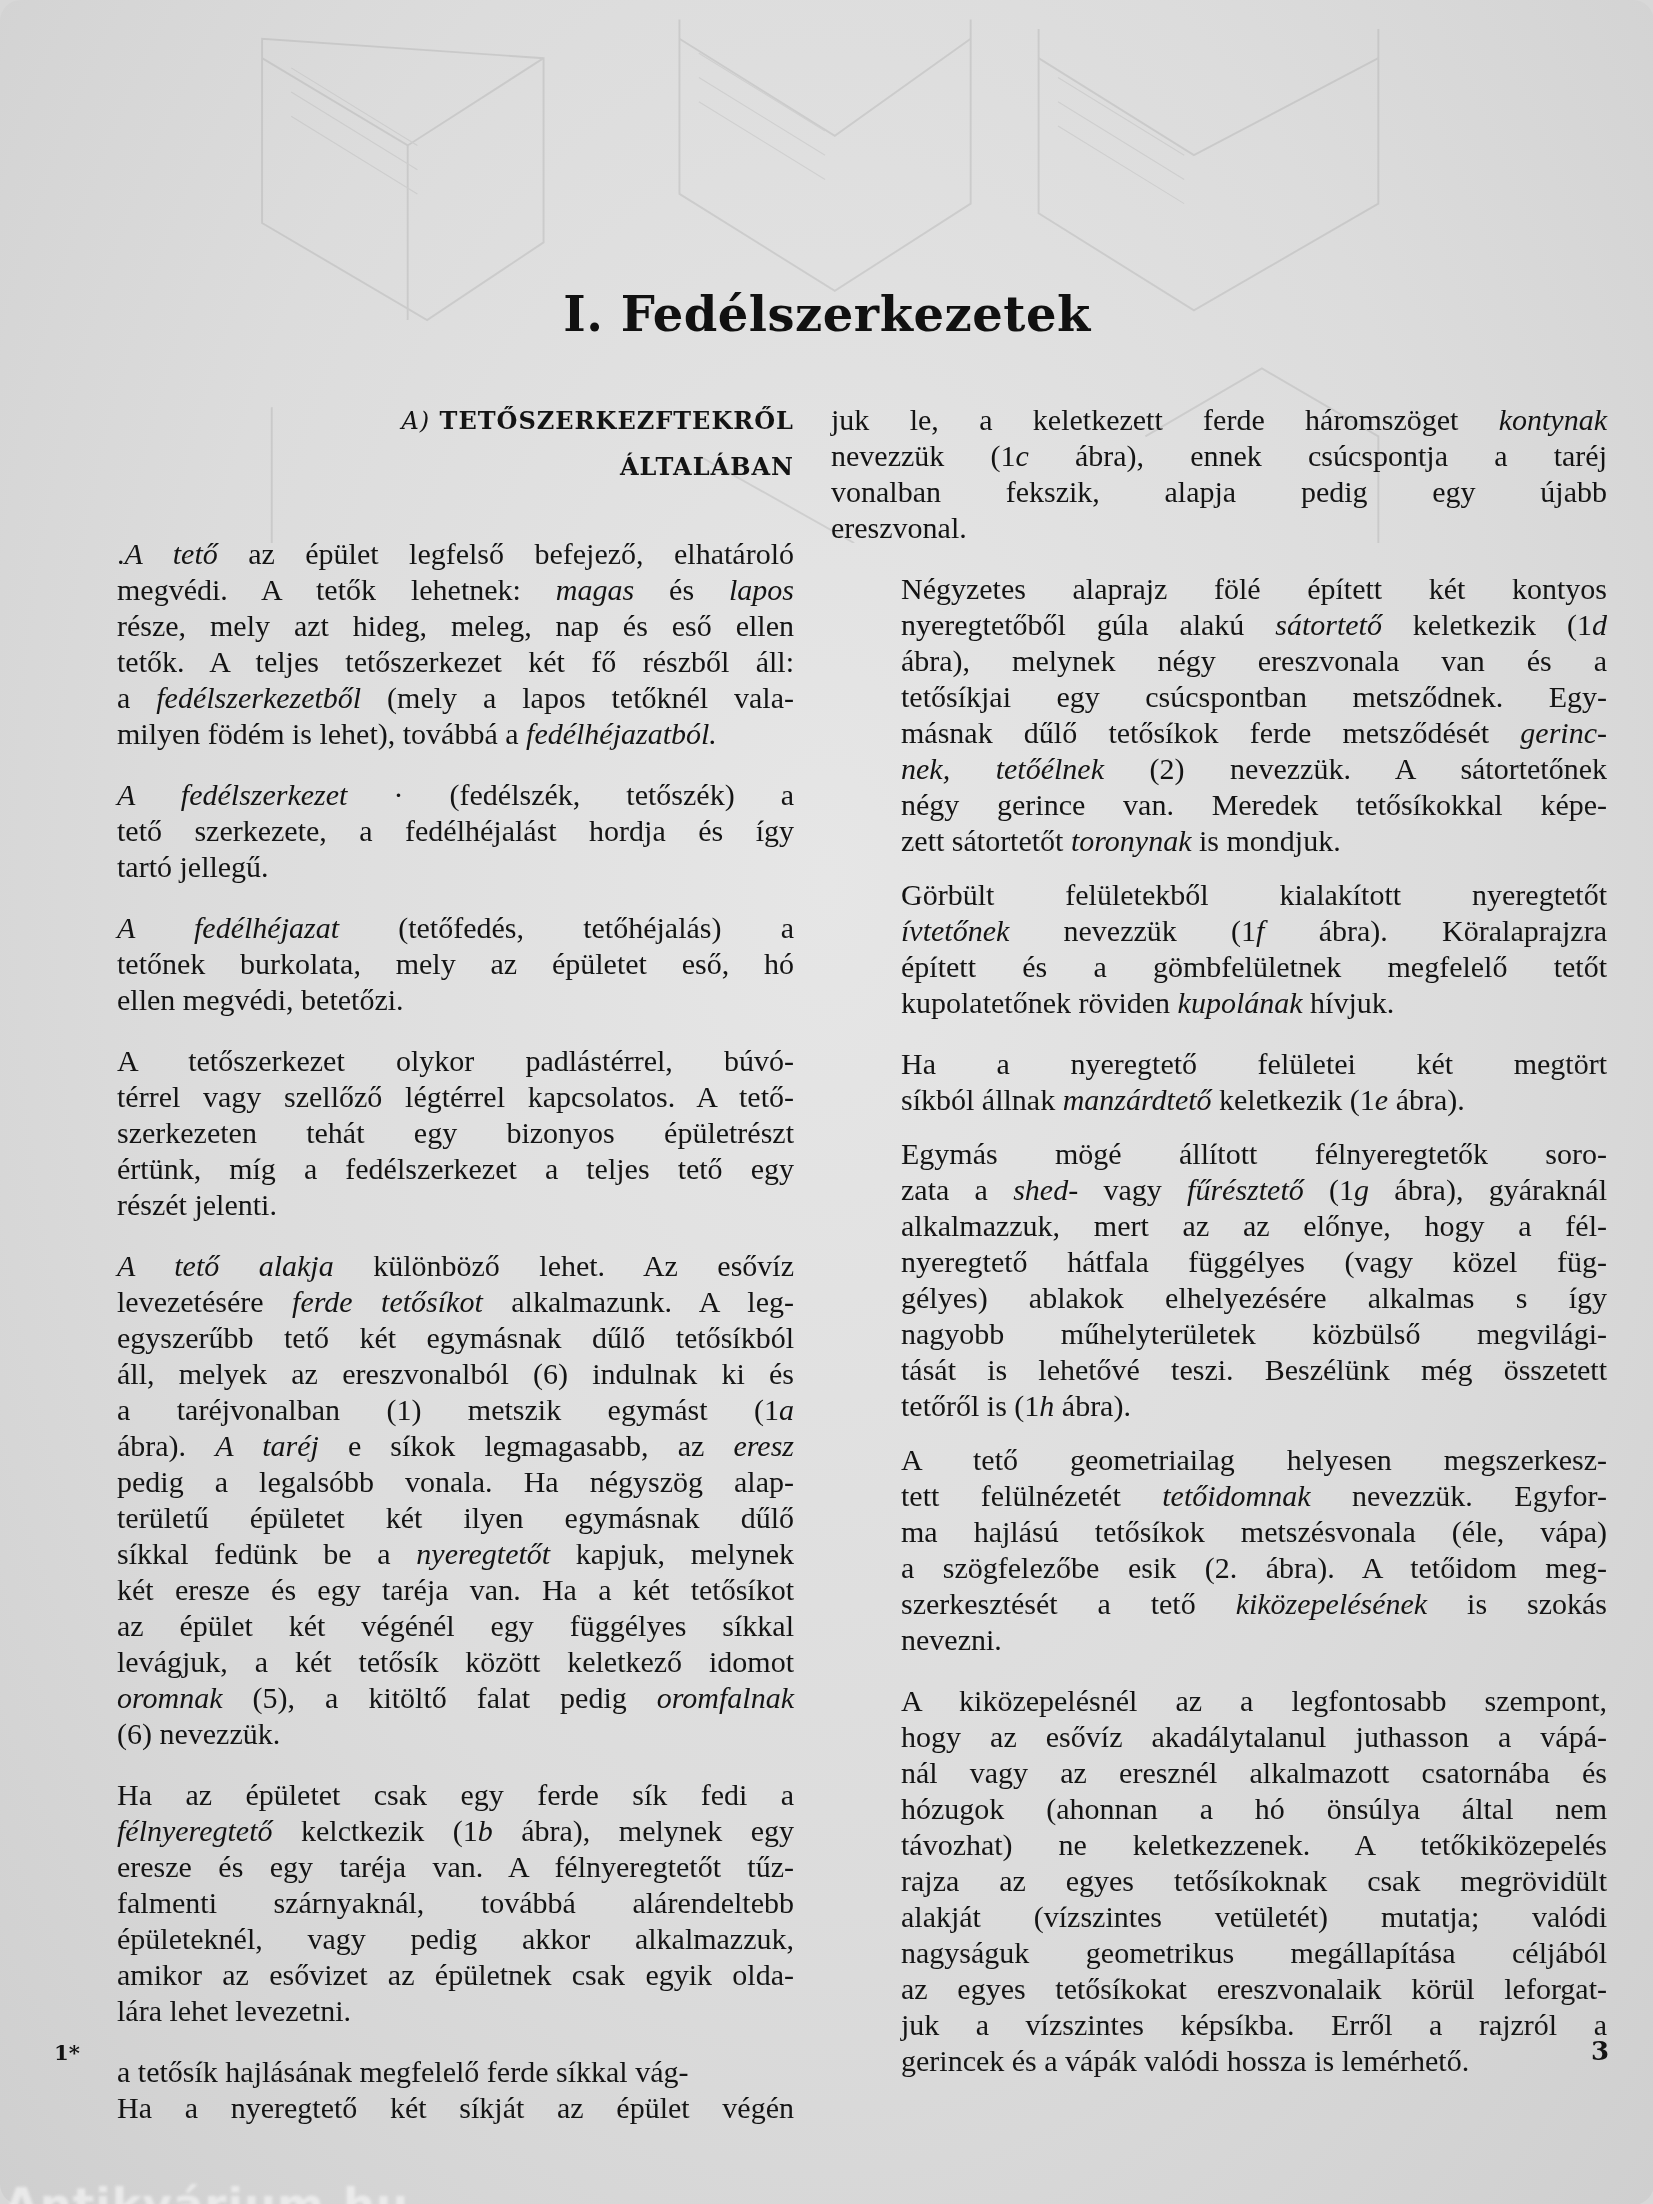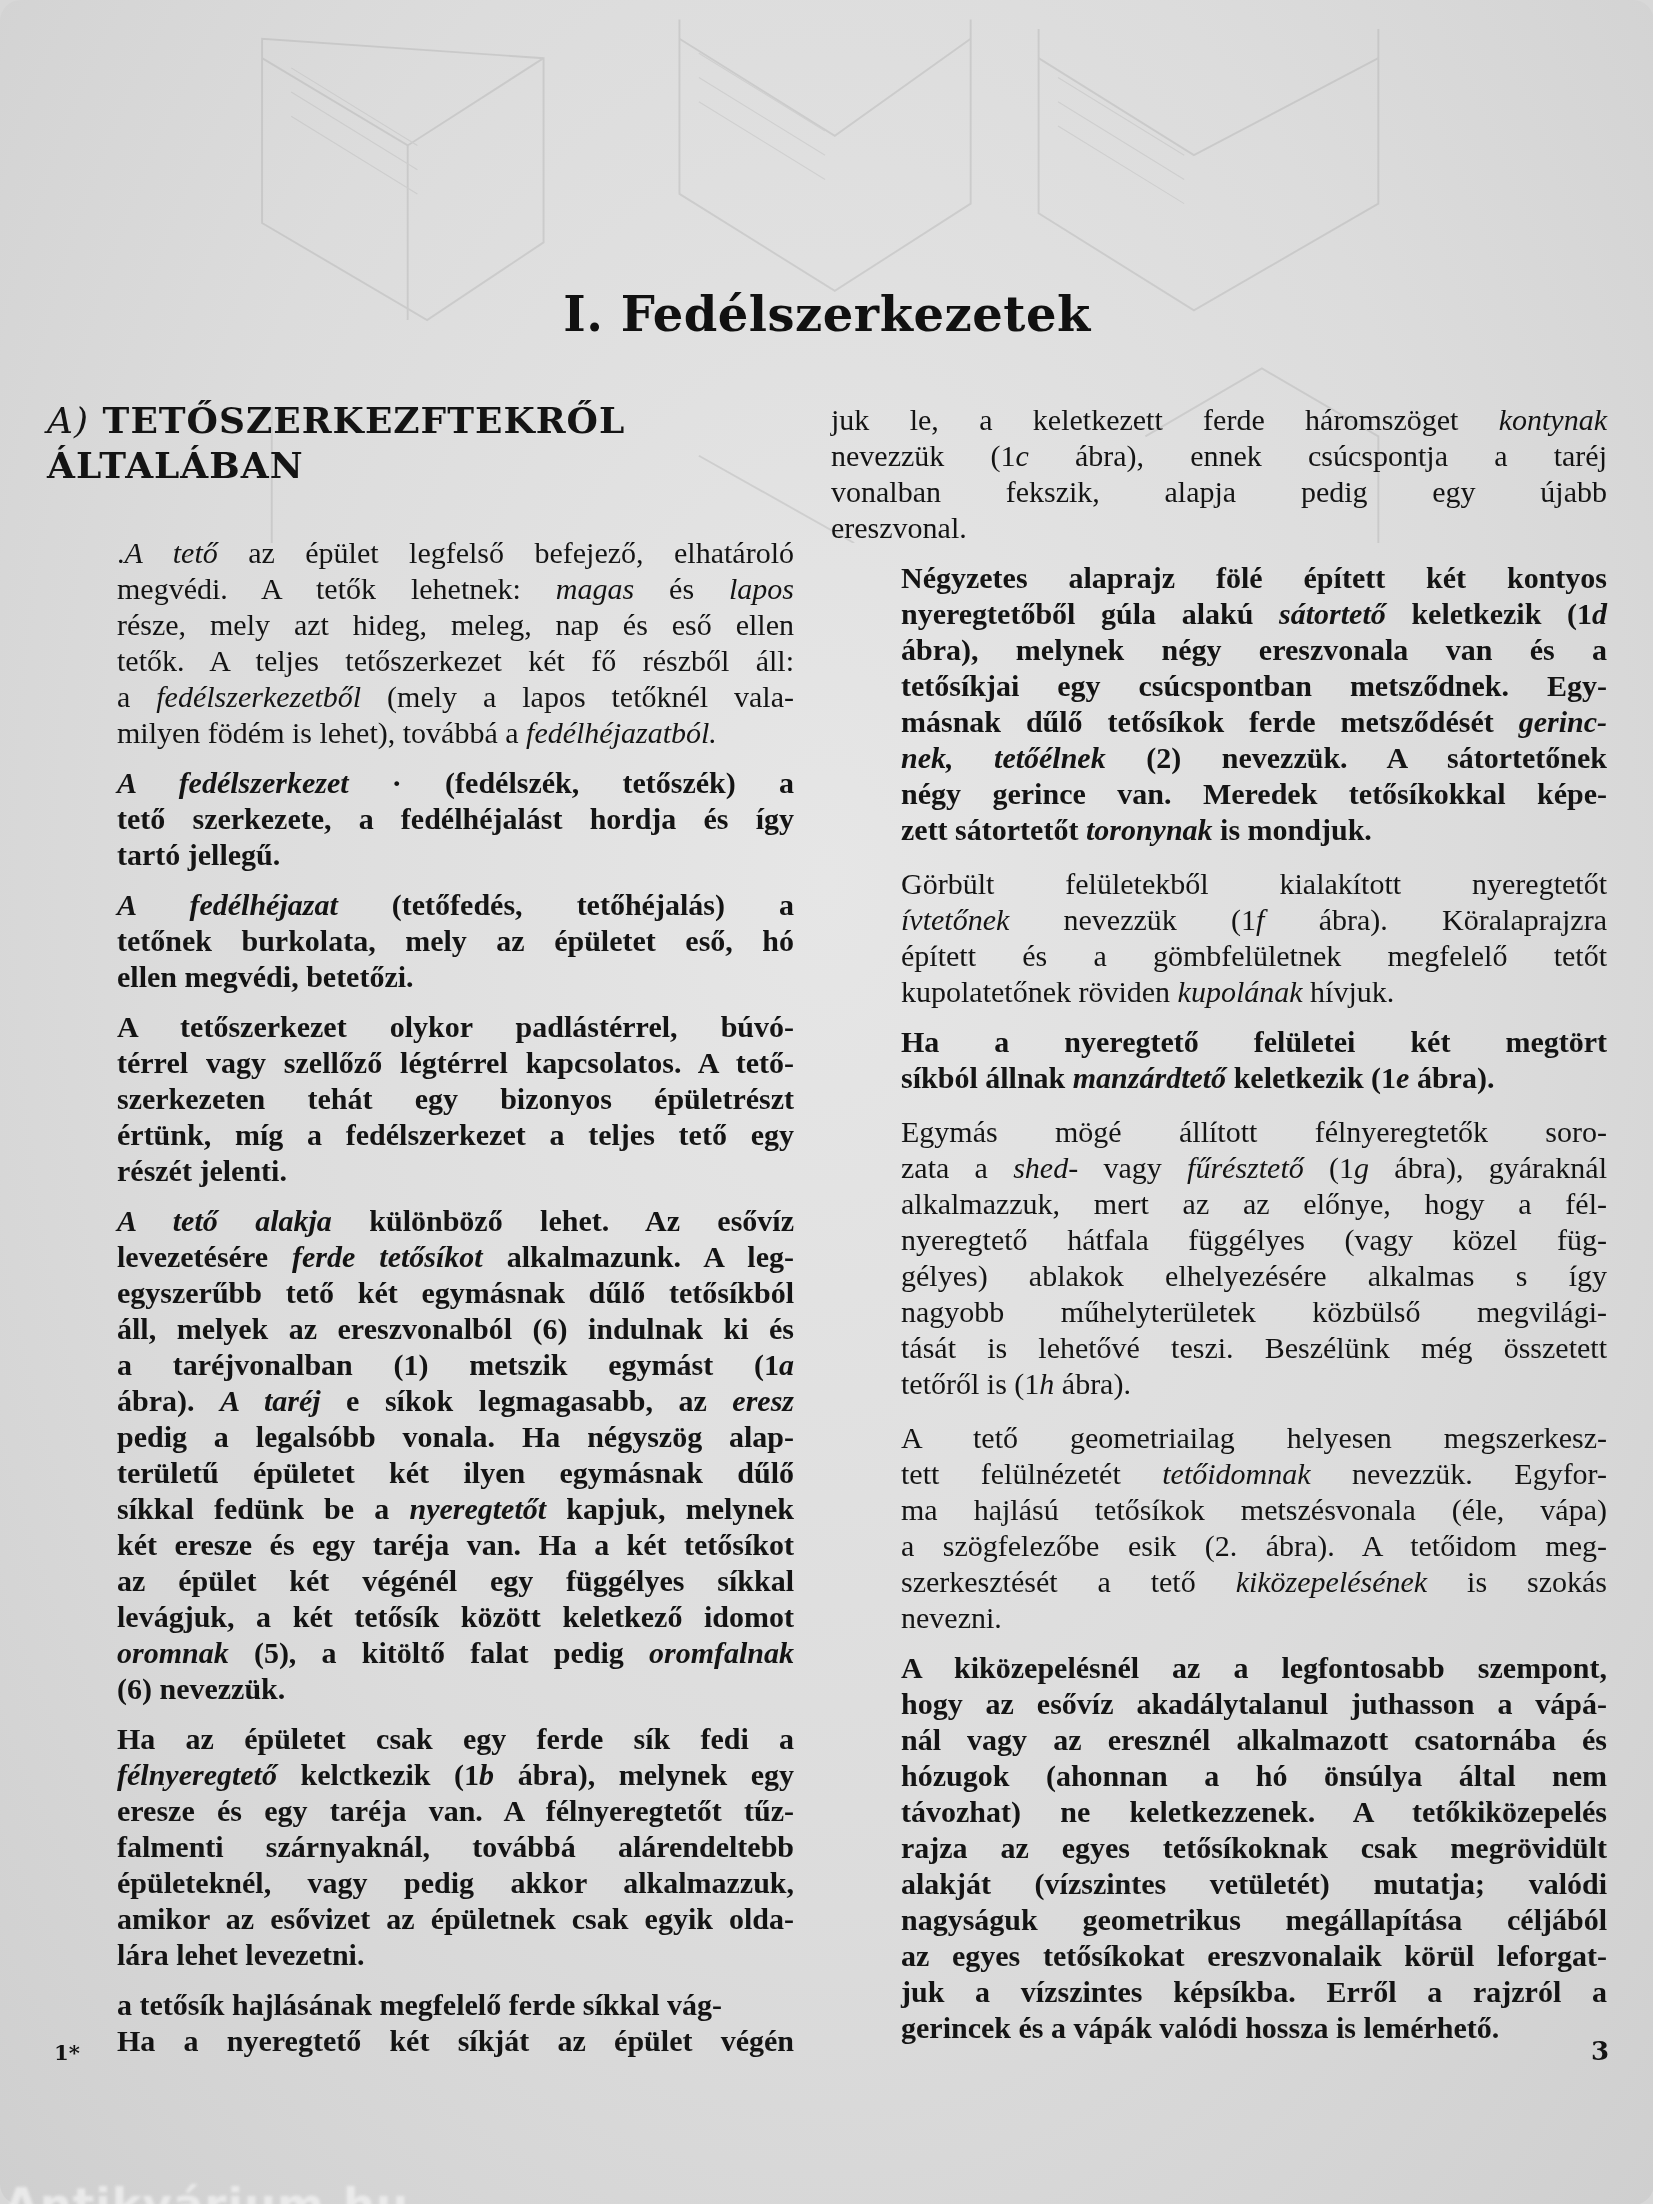--- a/index.html
+++ b/index.html
@@ -46,35 +46,35 @@
     top: 398px;
     font-family: "Liberation Serif", "DejaVu Serif", serif;
     font-size: 30px;
     line-height: 36px;
     text-align: justify;
     hyphens: manual;
   }
   .col-left { left: 47px; width: 747px; }
   .col-right { left: 831px; width: 776px; top: 402px; }
   .section-heading {
-    text-align: left;
+    text-align: right;
     font-family: "DejaVu Serif", serif;
     font-weight: bold;
-    font-size: 36px;
+    font-size: 24px;
     line-height: 45px;
     margin: 0 0 47px 0;
     letter-spacing: 1px;
   }
   .section-heading .it { font-style: italic; font-weight: normal; }
   p.par {
     margin: 0;
     text-indent: 70px;
   }
   p.par.noindent { text-indent: 0; }
-  p.par.gap { margin-top: 14px; font-weight: bold; }
+  p.par.gap { margin-top: 25px; }
   p.par.gap2 { margin-top: 18px; }
   p.par .line {
     display: block;
     text-align: justify;
     text-align-last: justify;
     white-space: nowrap;
   }
   p.par .line.last { text-align-last: left; }
   em { font-style: italic; }
   .folio {

